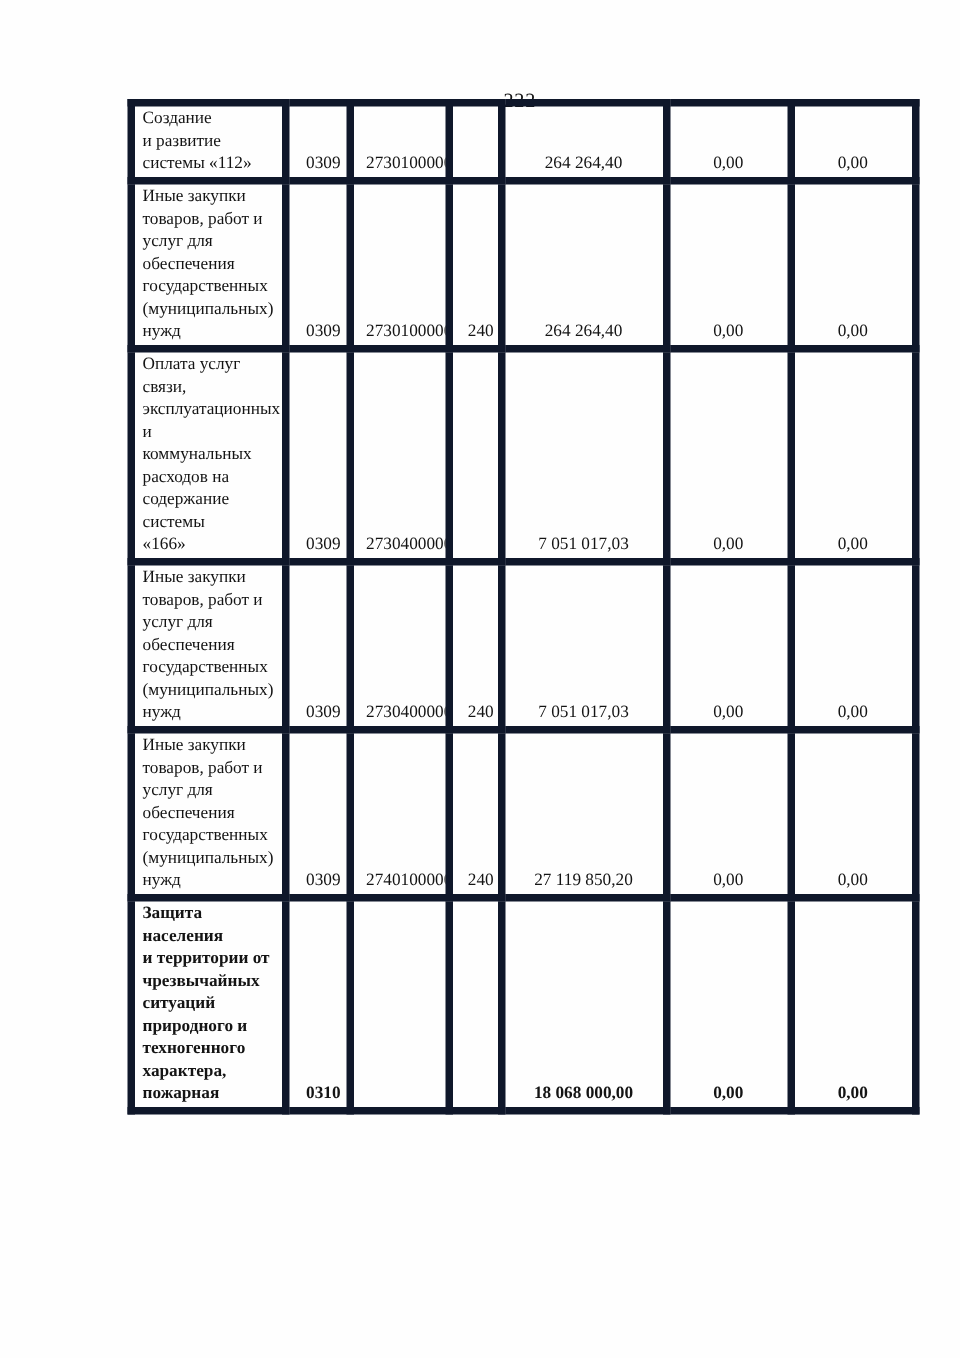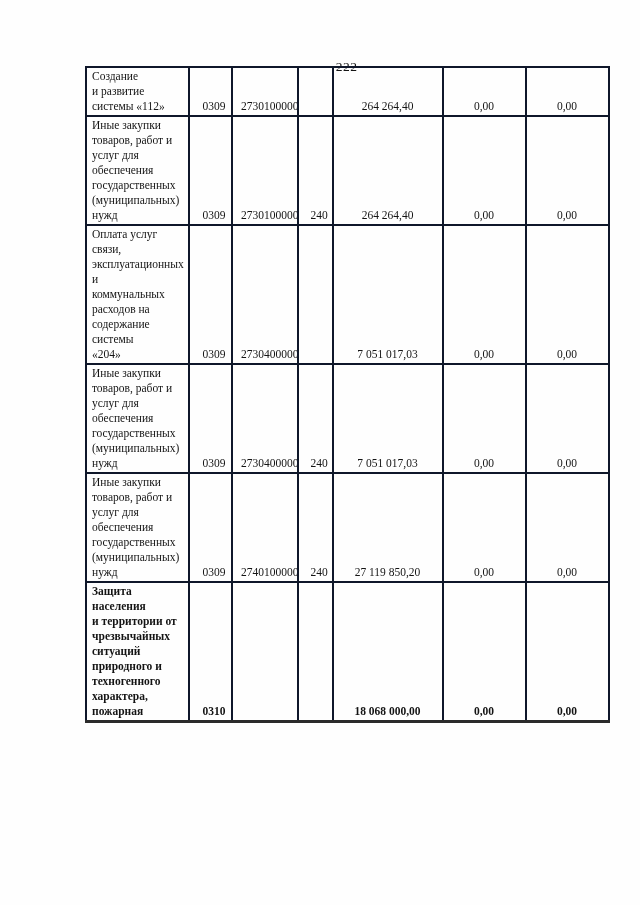--- a/index.html
+++ b/index.html
@@ -30,21 +30,21 @@
     position: absolute;
     top: 66px;
     left: 85px;
     width: 523px;
     border-collapse: collapse;
     table-layout: fixed;
     border: 2px solid #2b2b2b;
     border-bottom-width: 3px;
   }
   .doc-table td {
-    border: 2px solid #0f172a;
+    border: 5px solid #0f172a;
     font-size: 11.5px;
     line-height: 15px;
     padding: 1px 3px 1px 4px;
     vertical-align: bottom;
     overflow: hidden;
   }
   .doc-table td.cell-name {
     vertical-align: top;
     white-space: pre-line;
     padding-left: 5px;
@@ -112,21 +112,21 @@
       <td class="cell-amount">264 264,40</td>
       <td class="cell-amount">0,00</td>
       <td class="cell-amount">0,00</td>
     </tr>
         <tr>
       <td class="cell-name">Оплата услуг связи,
 эксплуатационных и
 коммунальных
 расходов на
 содержание системы
-«204»</td>
+«166»</td>
       <td class="cell-code">0309</td>
       <td class="cell-code">2730400000</td>
       <td class="cell-code"></td>
       <td class="cell-amount">7 051 017,03</td>
       <td class="cell-amount">0,00</td>
       <td class="cell-amount">0,00</td>
     </tr>
         <tr>
       <td class="cell-name">Иные закупки
 товаров, работ и

